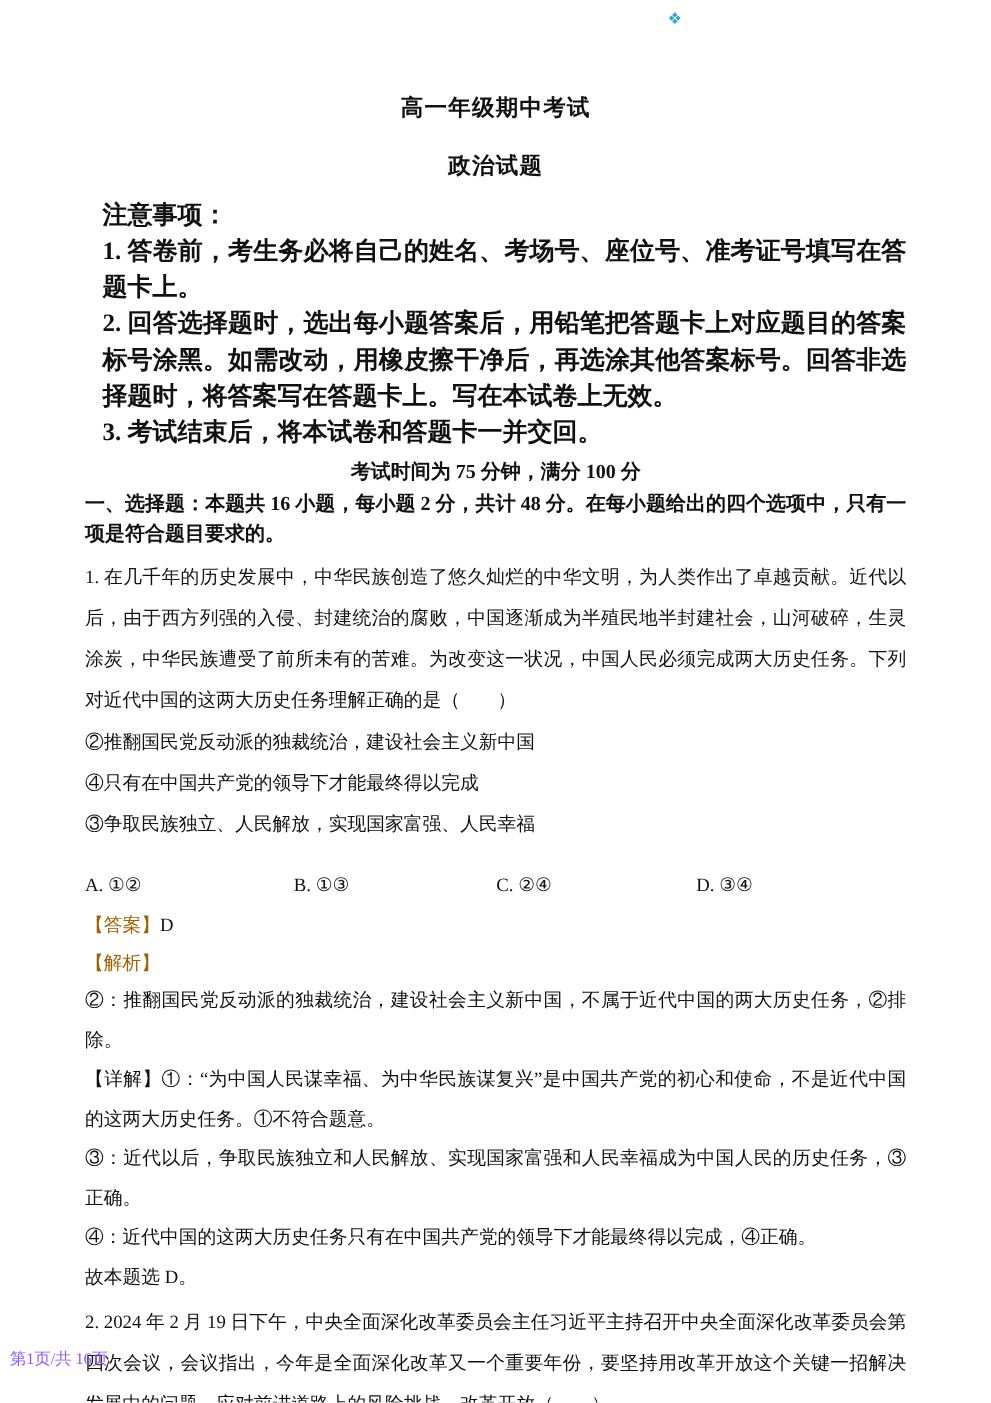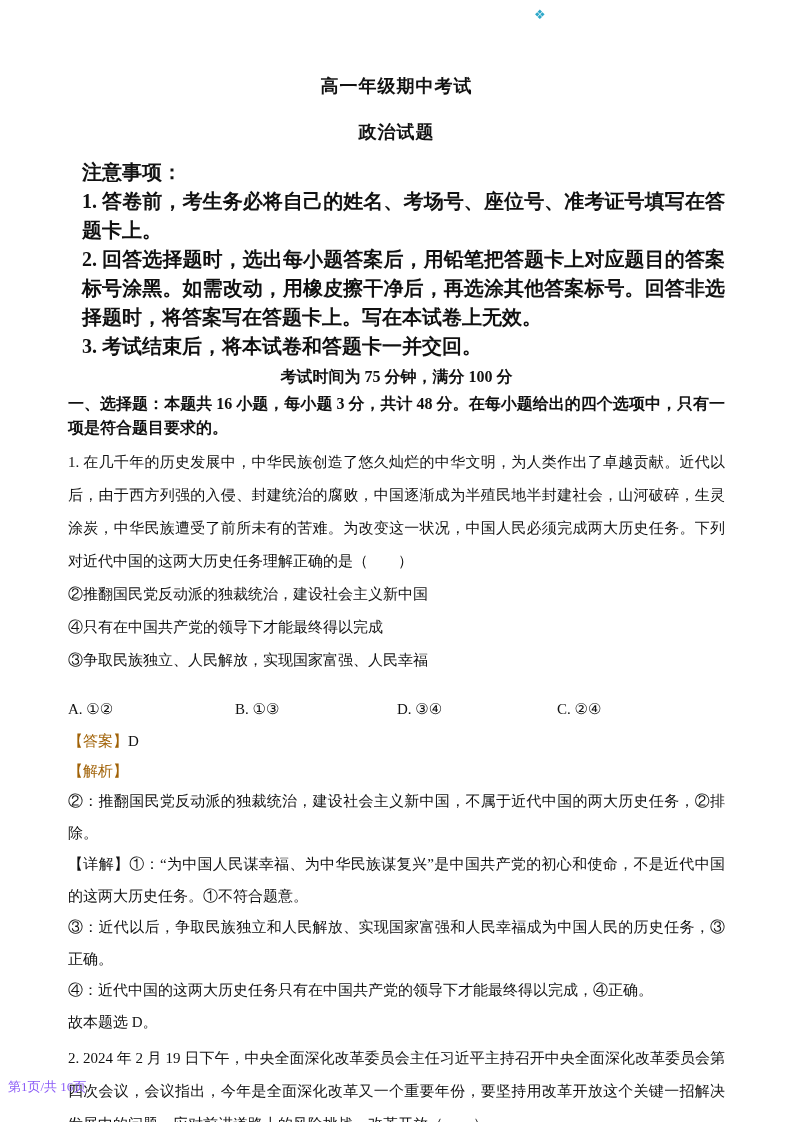--- a/index.html
+++ b/index.html
@@ -100,36 +100,36 @@
 
   <div class="notice">
     <p>注意事项：</p>
     <p>1. 答卷前，考生务必将自己的姓名、考场号、座位号、准考证号填写在答题卡上。</p>
     <p>2. 回答选择题时，选出每小题答案后，用铅笔把答题卡上对应题目的答案标号涂黑。如需改动，用橡皮擦干净后，再选涂其他答案标号。回答非选择题时，将答案写在答题卡上。写在本试卷上无效。</p>
     <p>3. 考试结束后，将本试卷和答题卡一并交回。</p>
   </div>
 
   <p class="exam-time">考试时间为 75 分钟，满分 100 分</p>
 
-  <p class="section-heading">一、选择题：本题共 16 小题，每小题 3 分，共计 48 分。在每小题给出的四个选项中，只有一项是符合题目要求的。</p>
+  <p class="section-heading">一、选择题：本题共 16 小题，每小题 2 分，共计 48 分。在每小题给出的四个选项中，只有一项是符合题目要求的。</p>
 
   <div class="qbody">
     <p class="stem">1. 在几千年的历史发展中，中华民族创造了悠久灿烂的中华文明，为人类作出了卓越贡献。近代以后，由于西方列强的入侵、封建统治的腐败，中国逐渐成为半殖民地半封建社会，山河破碎，生灵涂炭，中华民族遭受了前所未有的苦难。为改变这一状况，中国人民必须完成两大历史任务。下列对近代中国的这两大历史任务理解正确的是（　　）</p>
 
     <div>
       <div class="opt-line">②推翻国民党反动派的独裁统治，建设社会主义新中国</div>
       <div class="opt-line">④只有在中国共产党的领导下才能最终得以完成</div>
       <div class="opt-line">③争取民族独立、人民解放，实现国家富强、人民幸福</div>
     </div>
 
     <div class="choices">
       <span>A. ①②</span>
       <span>B. ①③</span>
+      <span>C. ②④</span>
       <span>D. ③④</span>
-      <span>C. ②④</span>
     </div>
 
     <p class="answer-line">
       <span class="blue">【答案】</span><span>D</span>
     </p>
 
     <p class="answer-line">
       <span class="blue">【解析】</span>
     </p>
 

